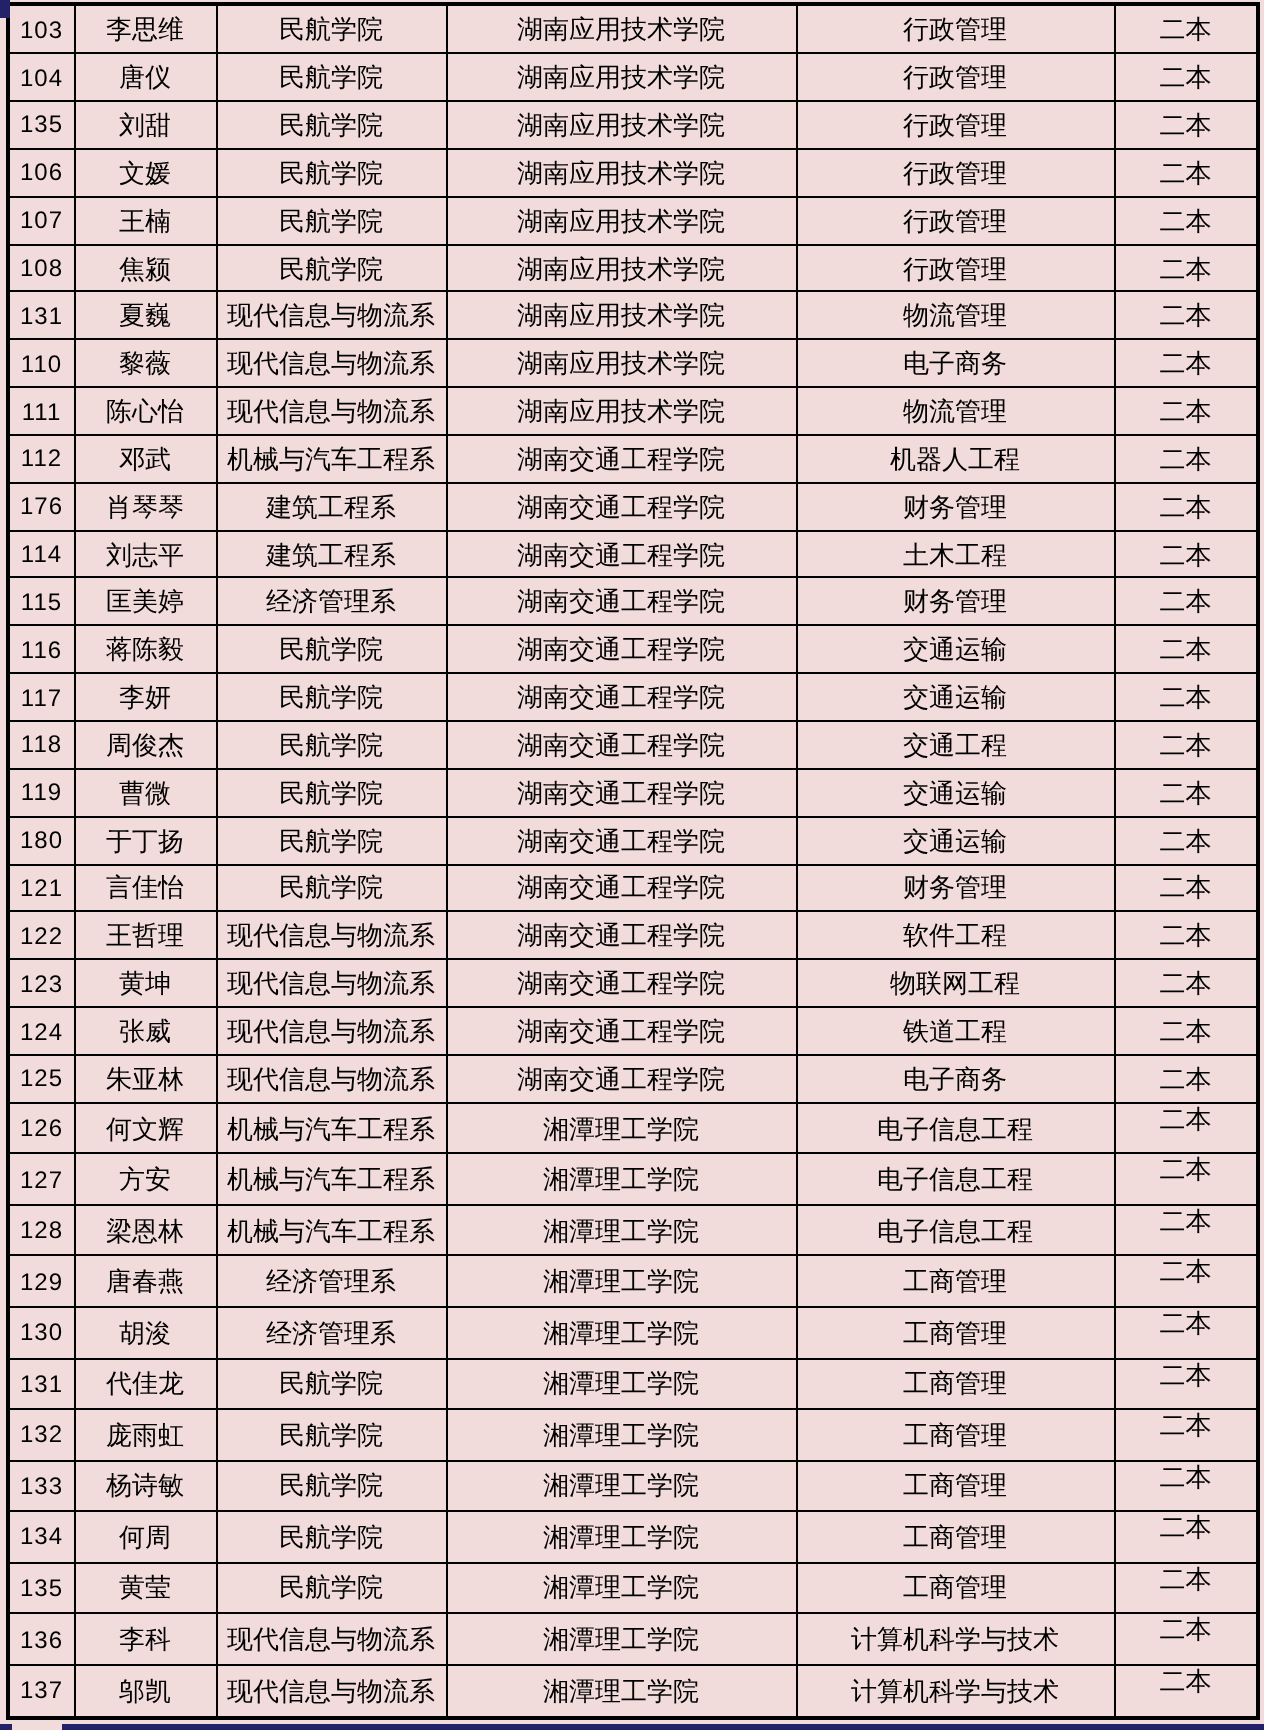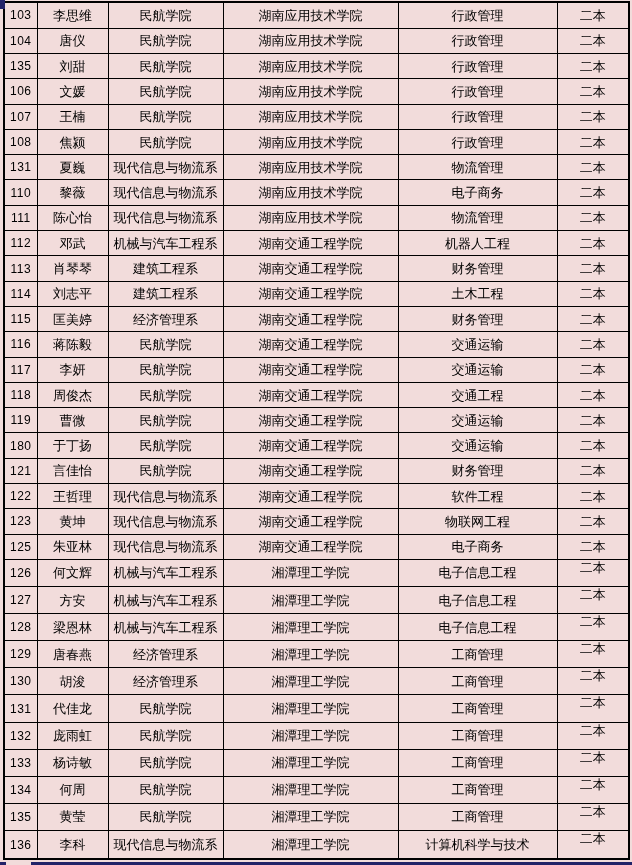--- a/index.html
+++ b/index.html
@@ -153,21 +153,21 @@
     </tr>
         <tr>
       <td class="c-no">112</td>
       <td class="c-name">邓武</td>
       <td class="c-dept">机械与汽车工程系</td>
       <td class="c-college">湖南交通工程学院</td>
       <td class="c-major">机器人工程</td>
       <td class="c-tier">二本</td>
     </tr>
         <tr>
-      <td class="c-no">113</td>
+      <td class="c-no">176</td>
       <td class="c-name">肖琴琴</td>
       <td class="c-dept">建筑工程系</td>
       <td class="c-college">湖南交通工程学院</td>
       <td class="c-major">财务管理</td>
       <td class="c-tier">二本</td>
     </tr>
         <tr>
       <td class="c-no">114</td>
       <td class="c-name">刘志平</td>
       <td class="c-dept">建筑工程系</td>
@@ -241,20 +241,28 @@
     </tr>
         <tr>
       <td class="c-no">123</td>
       <td class="c-name">黄坤</td>
       <td class="c-dept">现代信息与物流系</td>
       <td class="c-college">湖南交通工程学院</td>
       <td class="c-major">物联网工程</td>
       <td class="c-tier">二本</td>
     </tr>
         <tr>
+      <td class="c-no">124</td>
+      <td class="c-name">张威</td>
+      <td class="c-dept">现代信息与物流系</td>
+      <td class="c-college">湖南交通工程学院</td>
+      <td class="c-major">铁道工程</td>
+      <td class="c-tier">二本</td>
+    </tr>
+        <tr>
       <td class="c-no">125</td>
       <td class="c-name">朱亚林</td>
       <td class="c-dept">现代信息与物流系</td>
       <td class="c-college">湖南交通工程学院</td>
       <td class="c-major">电子商务</td>
       <td class="c-tier">二本</td>
     </tr>
         <tr>
       <td class="c-no">126</td>
       <td class="c-name">何文辉</td>
@@ -331,20 +339,28 @@
       <td class="c-no">135</td>
       <td class="c-name">黄莹</td>
       <td class="c-dept">民航学院</td>
       <td class="c-college">湘潭理工学院</td>
       <td class="c-major">工商管理</td>
       <td class="c-tier top">二本</td>
     </tr>
         <tr>
       <td class="c-no">136</td>
       <td class="c-name">李科</td>
+      <td class="c-dept">现代信息与物流系</td>
+      <td class="c-college">湘潭理工学院</td>
+      <td class="c-major">计算机科学与技术</td>
+      <td class="c-tier top">二本</td>
+    </tr>
+        <tr>
+      <td class="c-no">137</td>
+      <td class="c-name">邬凯</td>
       <td class="c-dept">现代信息与物流系</td>
       <td class="c-college">湘潭理工学院</td>
       <td class="c-major">计算机科学与技术</td>
       <td class="c-tier top">二本</td>
     </tr>
       </tbody>
   </table>
 
   <div class="corner-dark"></div>
   <div class="bottom-notch"></div>

